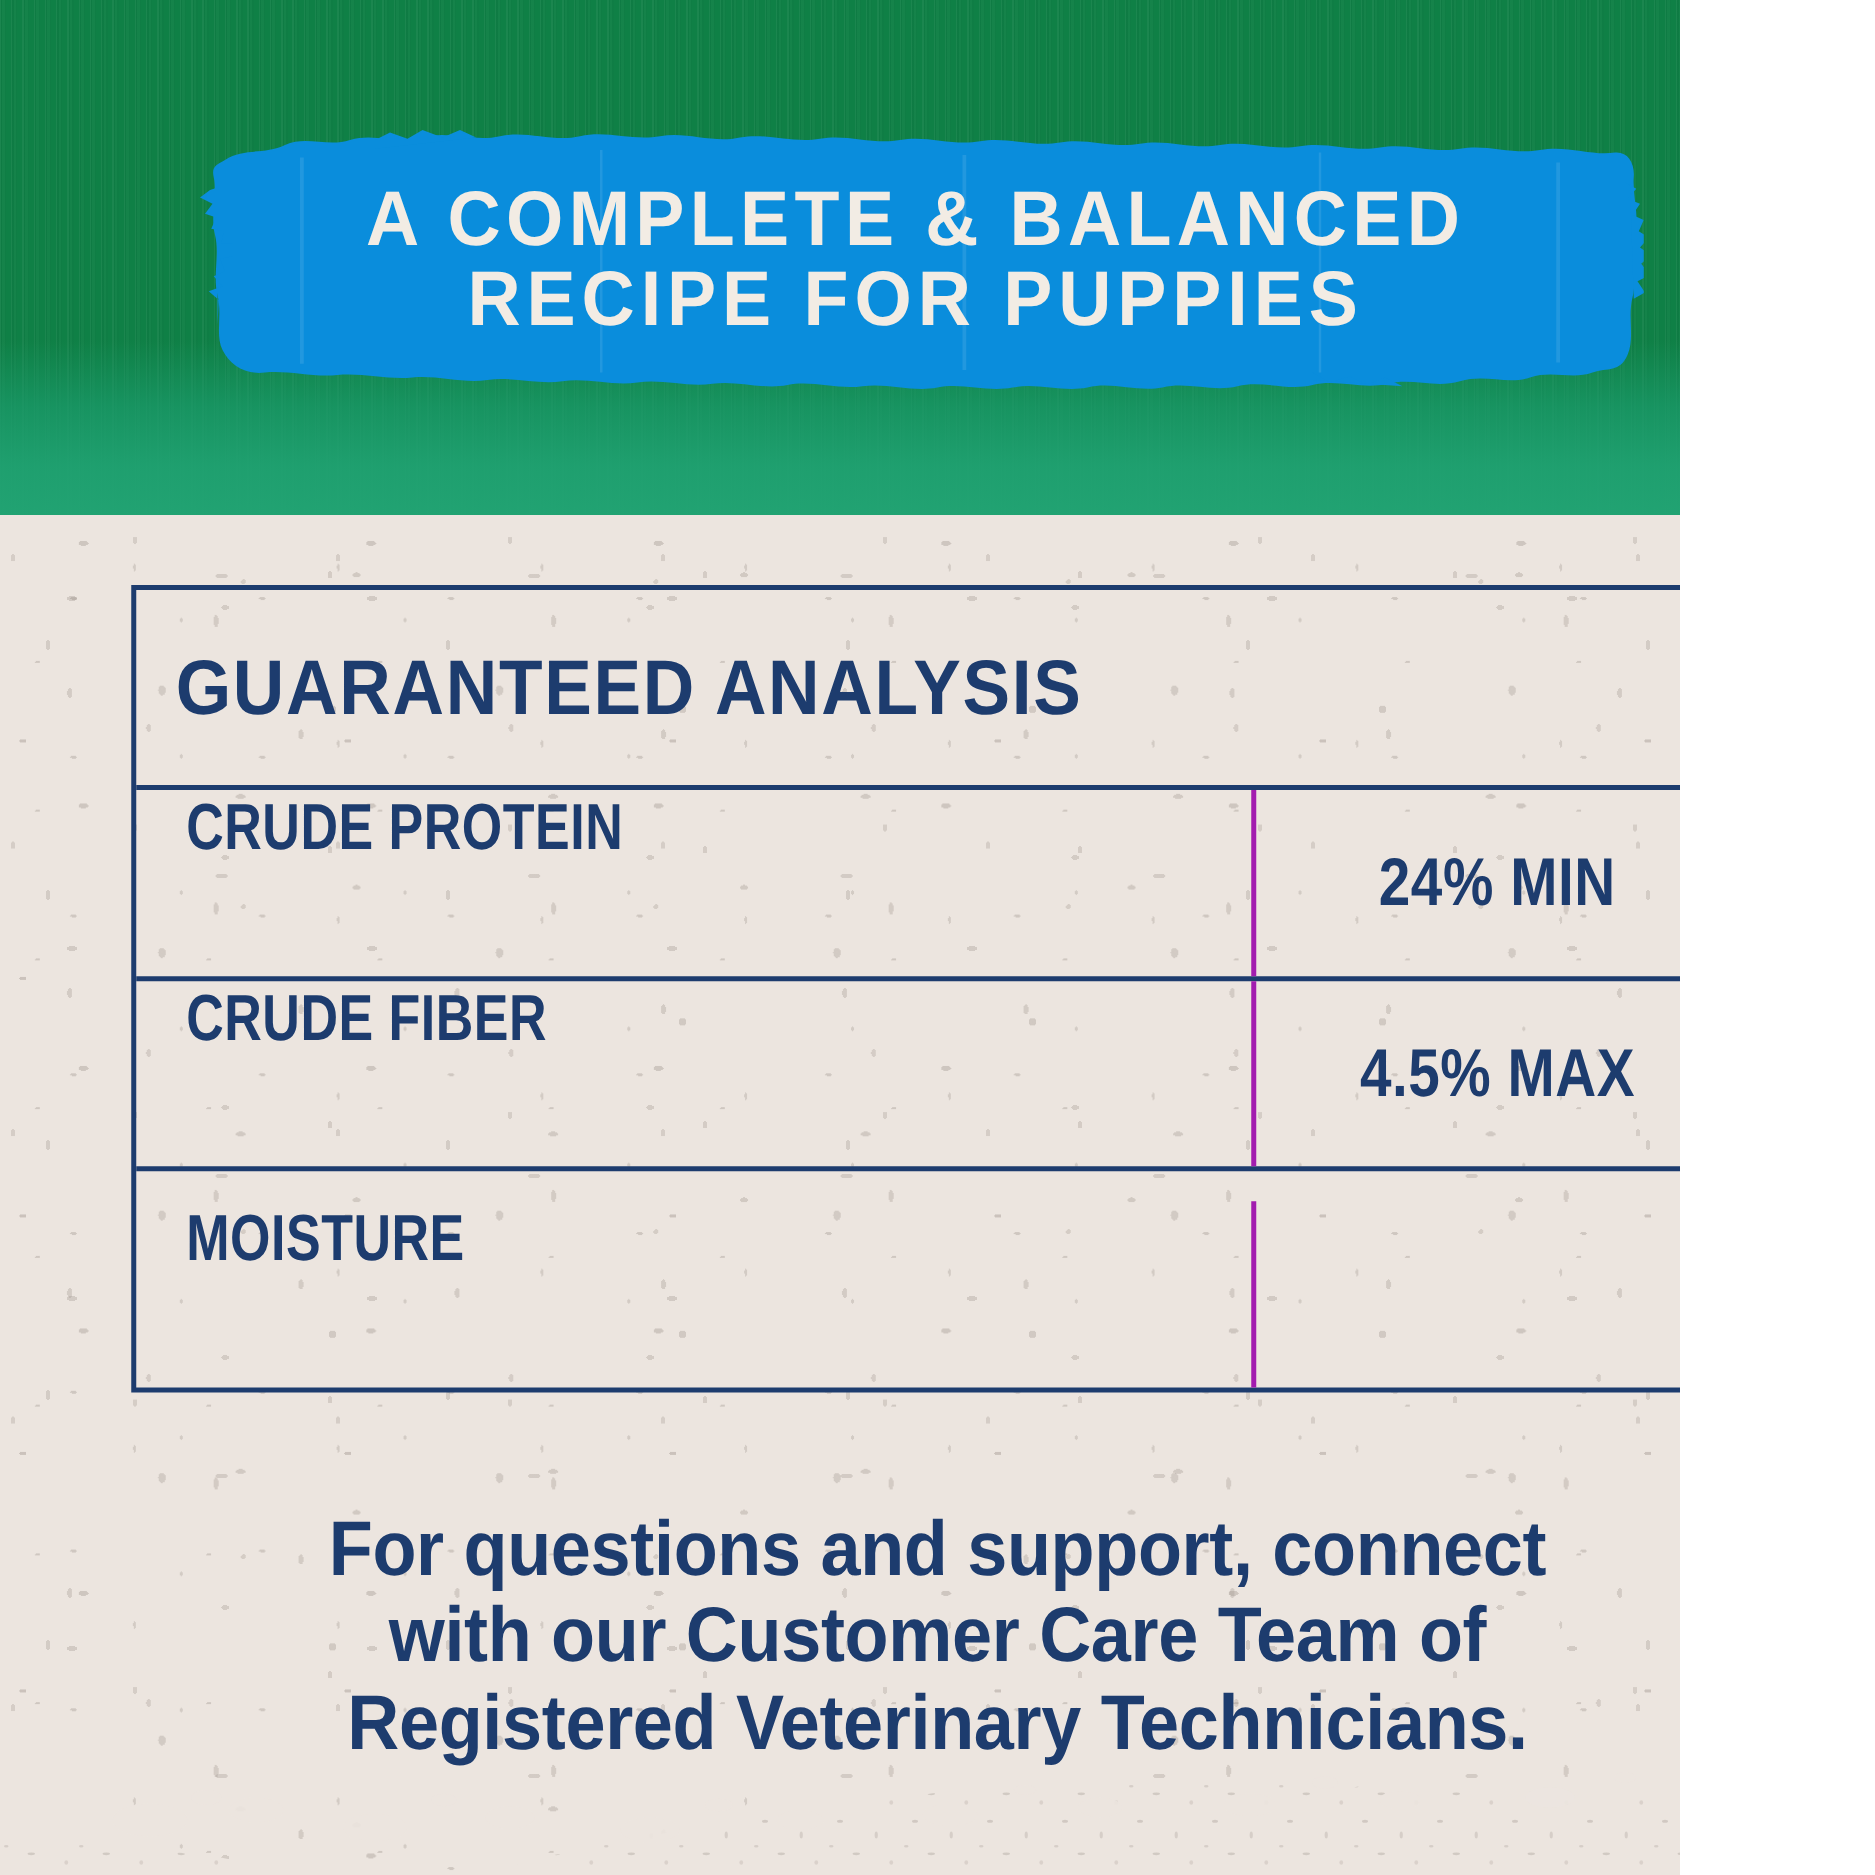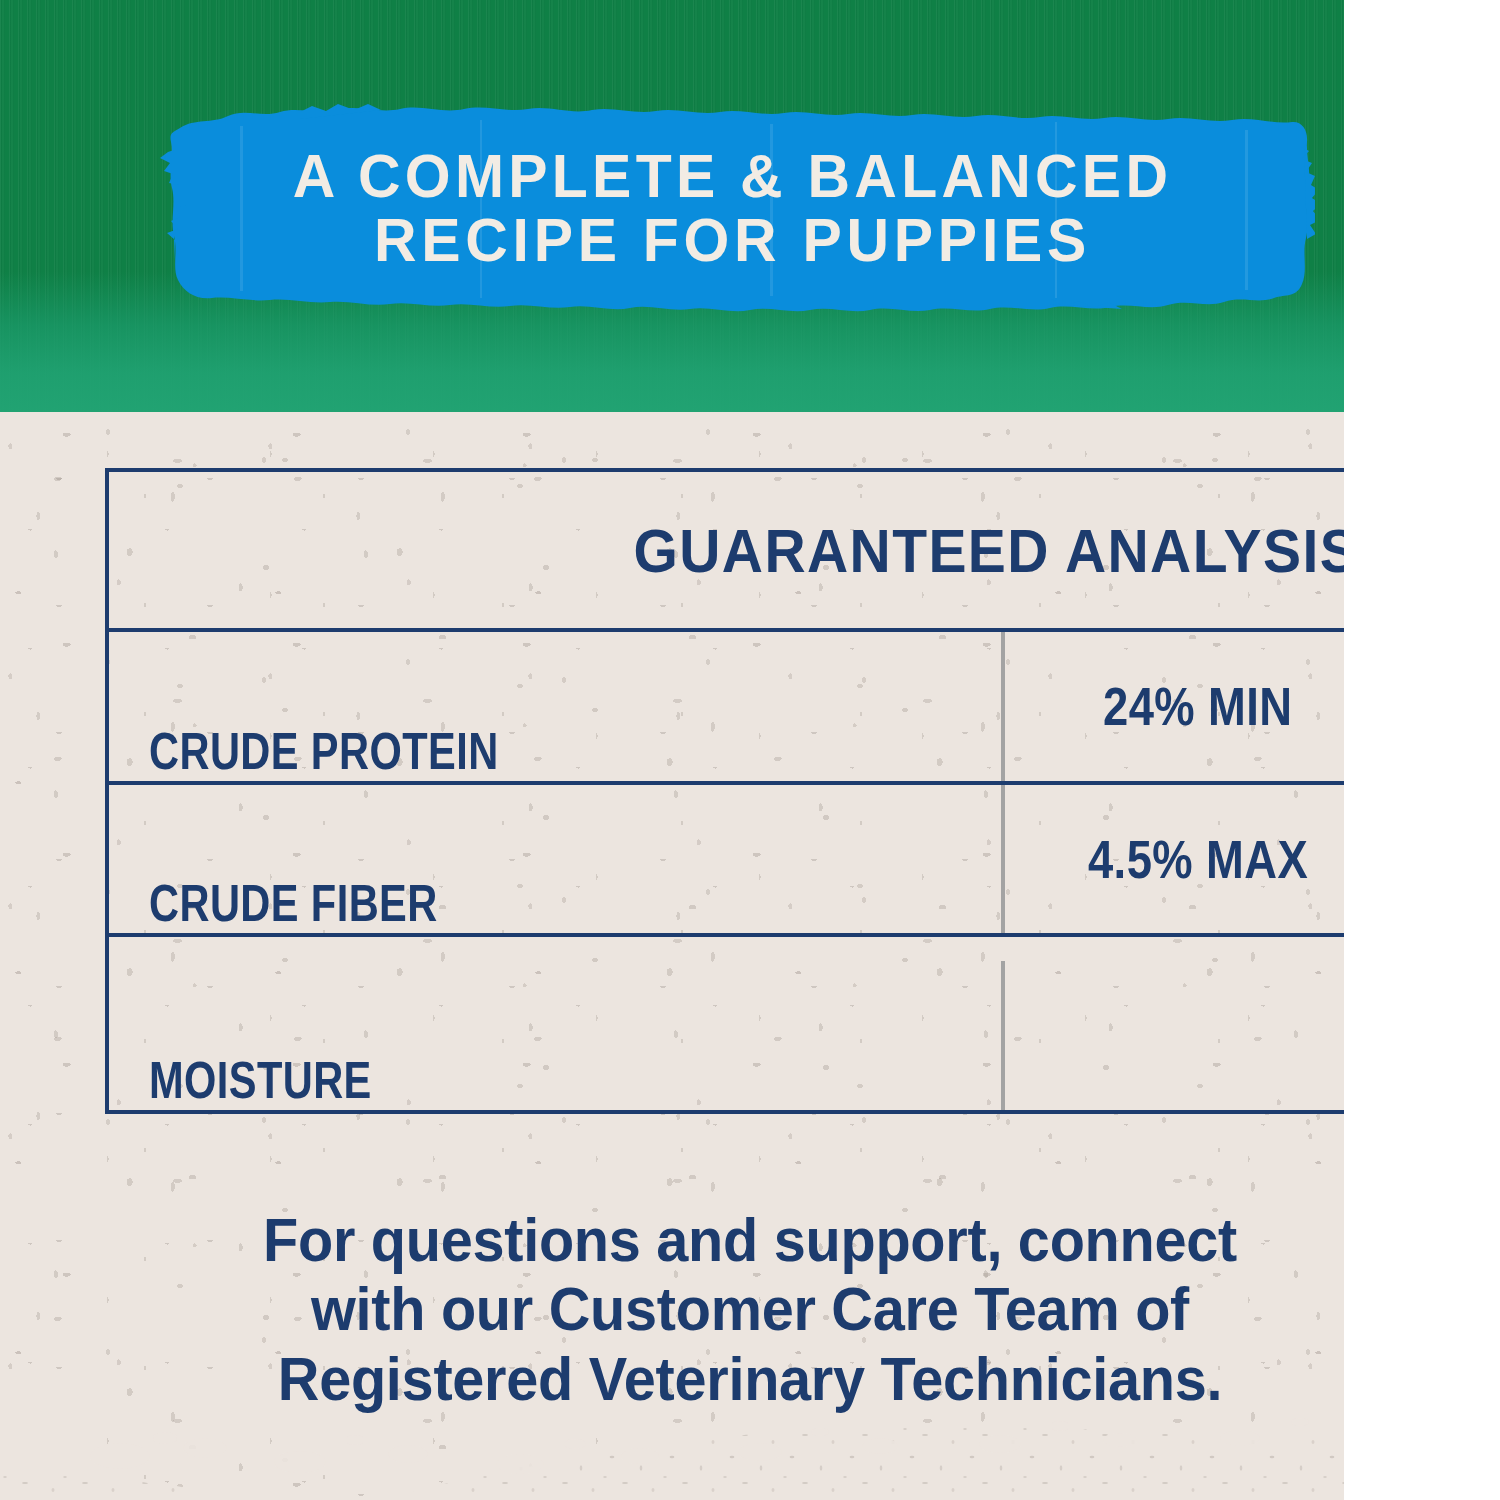--- a/index.html
+++ b/index.html
@@ -112,43 +112,43 @@
   .ga-table {
     position:absolute;
     left:105px; top:468px;
     width:1290px; height:646px;
     border:4px solid #1d3c6e;
     display:flex; flex-direction:column;
   }
   .ga-title-row {
     height:160px;
     border-bottom:4px solid #1d3c6e;
-    display:flex; align-items:center; justify-content:flex-end;
+    display:flex; align-items:center; justify-content:flex-start;
   }
   .ga-title {
     color:#1d3c6e;
     font-family:"Liberation Sans", sans-serif;
     font-weight:bold;
     font-size:62px;
     letter-spacing:1.5px;
     transform:scaleX(.92);
     white-space:nowrap;
   }
   .ga-row {
     flex:1 1 0;
     display:flex;
     border-bottom:4px solid #1d3c6e;
     min-height:0;
   }
   .ga-row:last-child { border-bottom:none;margin-top:24px; }
   .ga-cell-label {
     flex:0 0 896px;
-    display:flex; align-items:flex-end;
+    display:flex; align-items:flex-start;
     padding-left:40px;
-    border-right:4px solid #a3a3a3;
+    border-right:4px solid #a21caf;
   }
   .ga-cell-value {
     flex:1 1 auto;
     display:flex; align-items:center; justify-content:center;
   }
   .ga-label-text, .ga-value-text {
     color:#1d3c6e;
     font-family:"Liberation Sans Narrow","Liberation Sans", sans-serif;
     font-weight:bold;
     font-size:52px;

